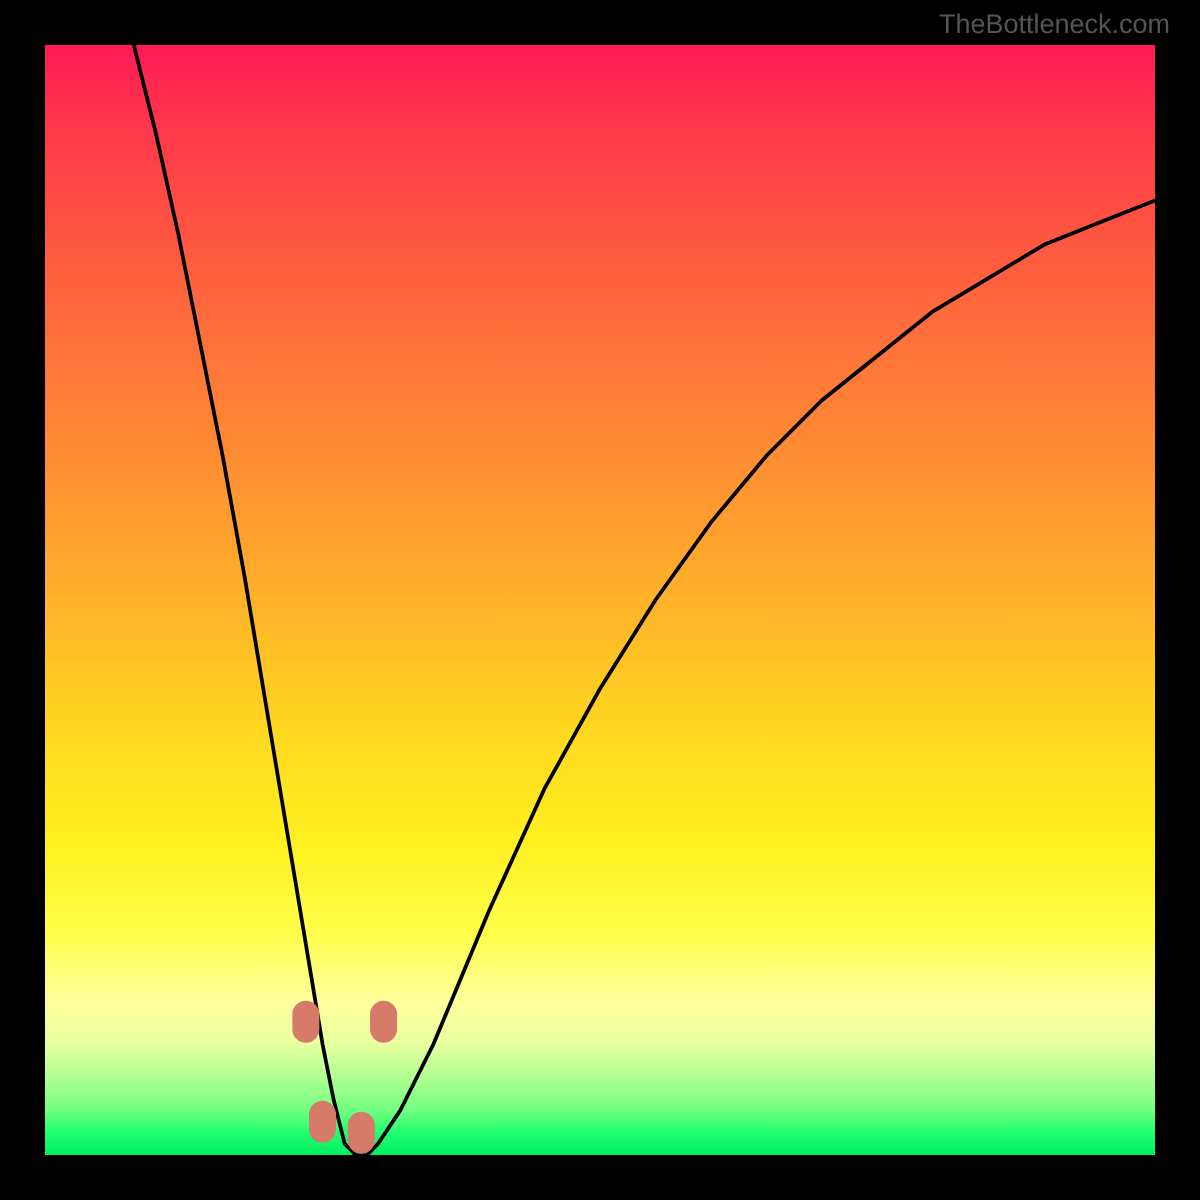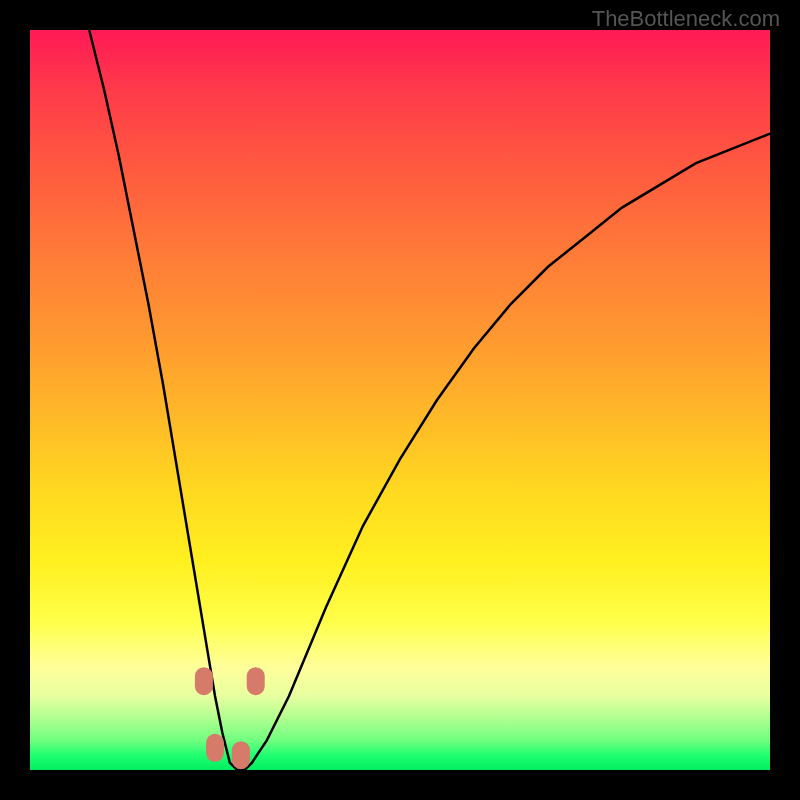--- a/index.html
+++ b/index.html
@@ -8,21 +8,21 @@
     height: 800px;
     background: #000;
     position: relative;
     font-family: Arial, sans-serif;
   }
   .watermark {
     position: absolute;
     top: 6px;
     right: 20px;
     color: #555;
-    font-size: 22px;
+    font-size: 18px;
     font-weight: 500;
     z-index: 10;
   }
   .plot-area {
     position: absolute;
     top: 30px;
     left: 30px;
     width: 740px;
     height: 740px;
     background: linear-gradient(to bottom,

